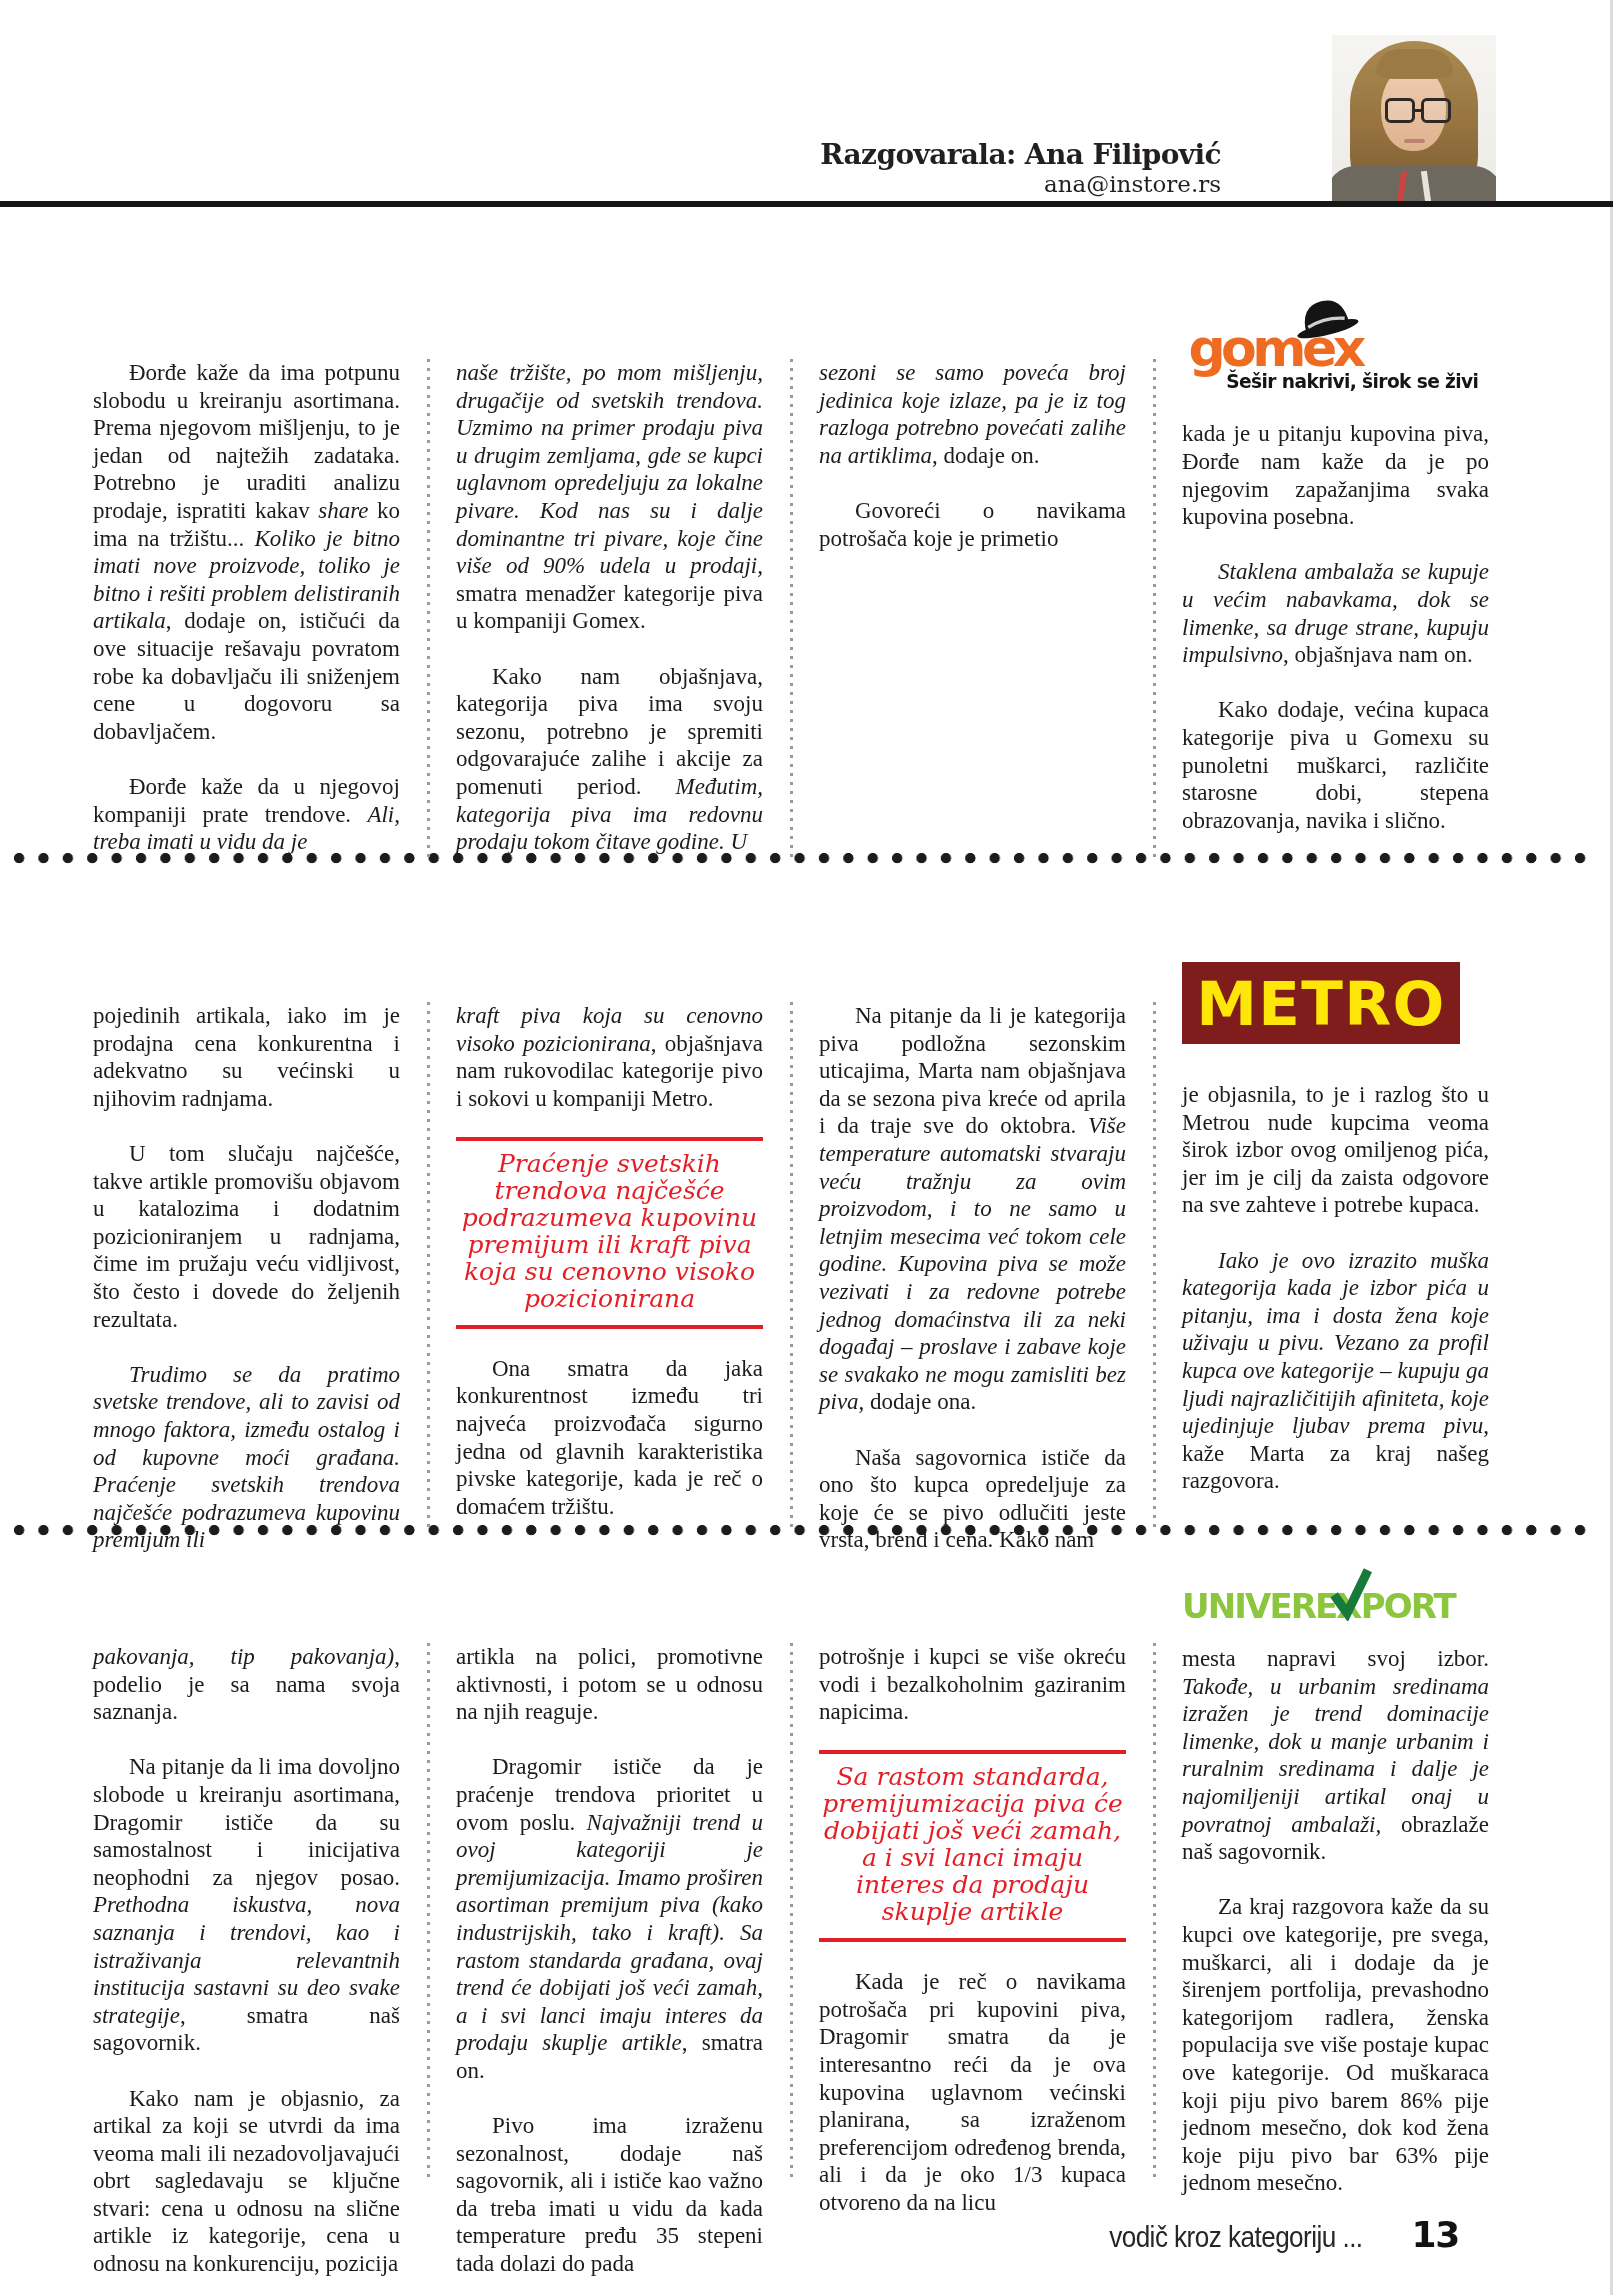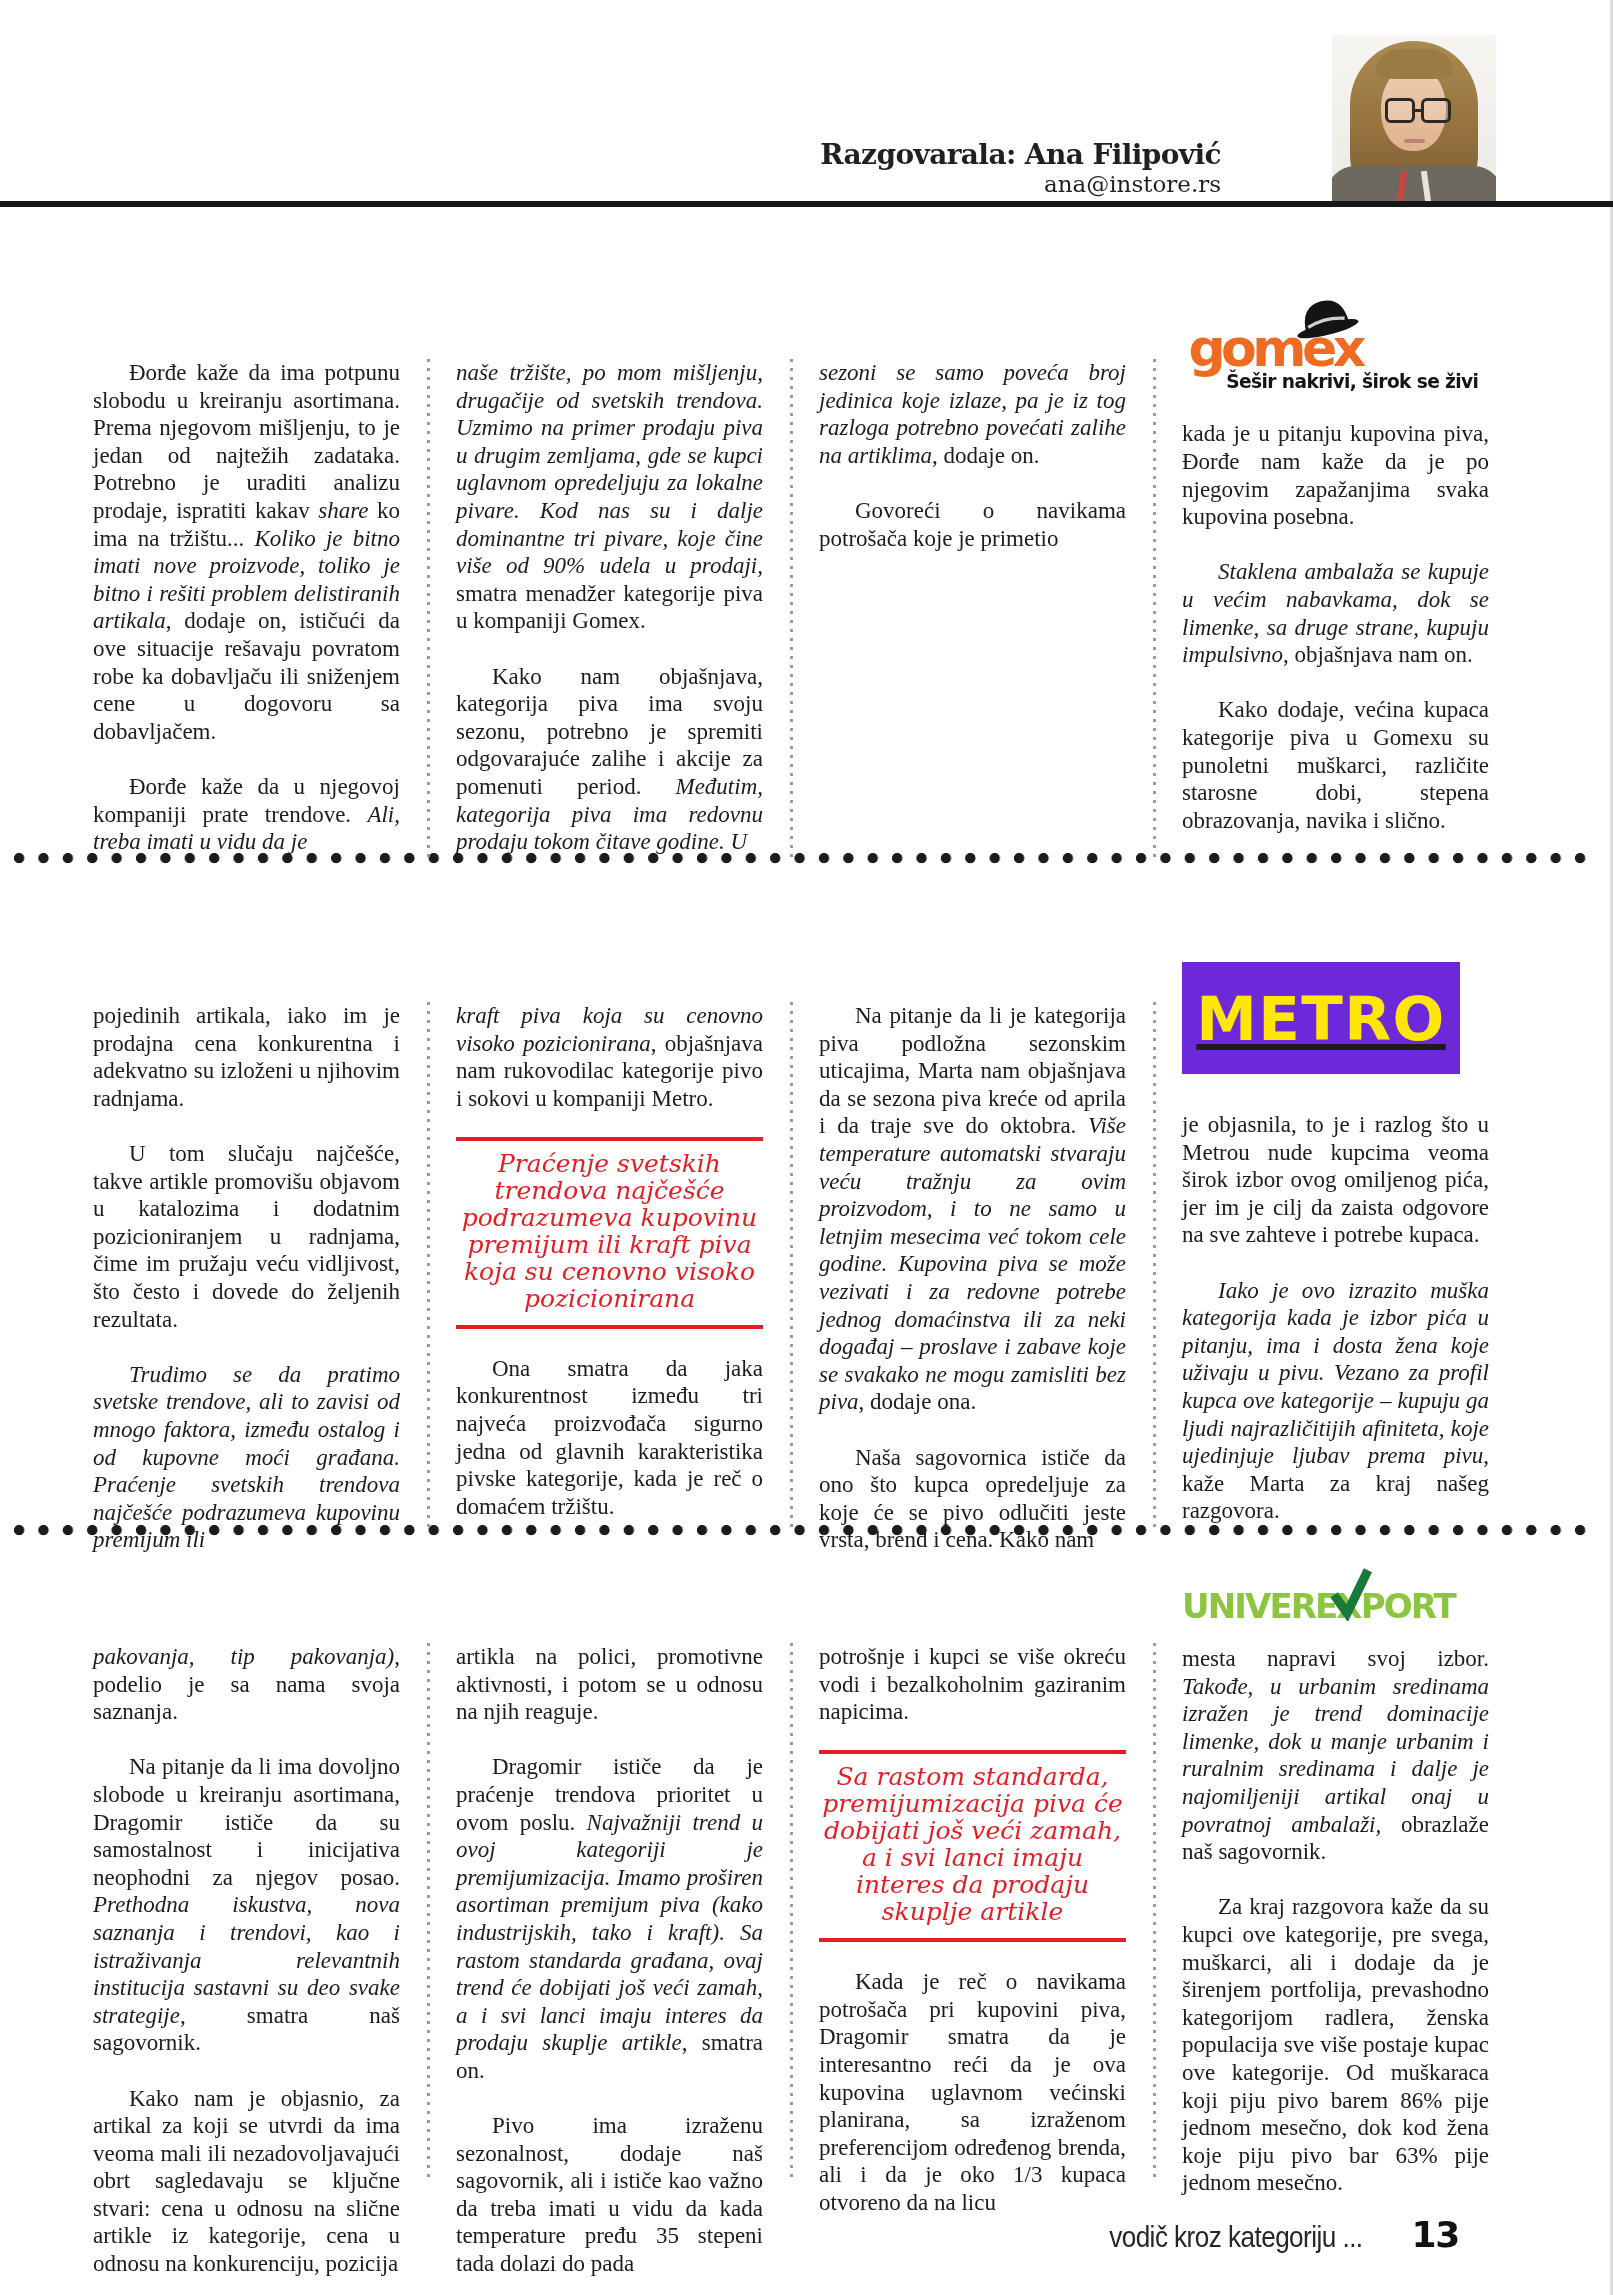--- a/index.html
+++ b/index.html
@@ -75,22 +75,22 @@
   .gomex-logo { position:relative; margin:-37px 0 28px 6.4px; width:300px; }
   .gomex-word { font-family:"DejaVu Sans", sans-serif; font-weight:bold; font-size:52px;
                 line-height:1.0; letter-spacing:-4.5px; color:#ef6b21; }
   .gomex-e { position:relative; display:inline-block; }
   .bowler { position:absolute; left:-11.5px; top:-28px; width:67px; height:42px;
             transform:rotate(-14deg); }
   .gomex-tag { font-family:"DejaVu Sans", sans-serif; font-weight:bold; font-size:18.6px;
                color:#151515; margin:-2.6px 0 0 0; text-align:right; width:290px;
                letter-spacing:-0.6px; }
 
-  .metro-logo { margin:-40px 0 37px 0; width:278px; height:112px; background:#6d28d9;
-                display:flex; align-items:center; justify-content:center;text-decoration:underline; }
+  .metro-logo { margin:-40px 0 37px 0; width:278px; height:82px; background:#7f1d1d;
+                display:flex; align-items:center; justify-content:center; }
   .metro-word { font-family:"DejaVu Sans", sans-serif; font-weight:bold; font-size:61px;
                 letter-spacing:1.3px; color:#ffe609; }
 
   .uni-logo { position:relative; margin:-56px 0 19px 0; font-family:"DejaVu Sans", sans-serif;
               font-weight:bold; font-size:34px; letter-spacing:-1.9px; color:#8cc63e;
               white-space:nowrap; line-height:1.15; }
   .uni-x { position:relative; display:inline-block; }
   .uni-check { position:absolute; left:-6.4px; bottom:5.1px; width:42px; height:56px; }
 
   
@@ -154,21 +154,21 @@
       <p class="para noindent"><span>kada je u pitanju kupovina piva, Đorđe nam kaže da je po njegovim zapažanjima svaka kupovina posebna.</span></p>
       <p class="para"><span class="it">Staklena ambalaža se kupuje u većim nabavkama, dok se limenke, sa druge strane, kupuju impulsivno</span><span>, objašnjava nam on.</span></p>
       <p class="para"><span>Kako dodaje, većina kupaca kategorije piva u Gomexu su punoletni muškarci, različite starosne dobi, stepena obrazovanja, navika i slično.</span></p>
     </div>
   </div>
 
   <div class="hdots d1"></div>
 
   <div class="section" id="sec2">
     <div class="col">
-      <p class="para noindent"><span>pojedinih artikala, iako im je prodajna cena konkurentna i adekvatno su izloženi u njihovim radnjama.</span></p>
+      <p class="para noindent"><span>pojedinih artikala, iako im je prodajna cena konkurentna i adekvatno su većinski u njihovim radnjama.</span></p>
       <p class="para"><span>U tom slučaju najčešće, takve artikle promovišu objavom u katalozima i dodatnim pozicioniranjem u radnjama, čime im pružaju veću vidljivost, što često i dovede do željenih rezultata.</span></p>
       <p class="para"><span class="it">Trudimo se da pratimo svetske trendove, ali to zavisi od mnogo faktora, između ostalog i od kupovne moći građana. Praćenje svetskih trendova najčešće podrazumeva kupovinu premijum ili</span></p>
     </div>
     <div class="col">
       <p class="para noindent"><span class="it">kraft piva koja su cenovno visoko pozicionirana</span><span>, objašnjava nam rukovodilac kategorije pivo i sokovi u kompaniji Metro.</span></p>
       <div class="pullquote pq-slab">Praćenje svetskih trendova najčešće podrazumeva kupovinu premijum ili kraft piva koja su cenovno visoko pozicionirana</div>
       <p class="para"><span>Ona smatra da jaka konkurentnost između tri najveća proizvođača sigurno jedna od glavnih karakteristika pivske kategorije, kada je reč o domaćem tržištu.</span></p>
     </div>
     <div class="col">
       <p class="para"><span>Na pitanje da li je kategorija piva podložna sezonskim uticajima, Marta nam objašnjava da se sezona piva kreće od aprila i da traje sve do oktobra. </span><span class="it">Više temperature automatski stvaraju veću tražnju za ovim proizvodom, i to ne samo u letnjim mesecima već tokom cele godine. Kupovina piva se može vezivati i za redovne potrebe jednog domaćinstva ili za neki događaj – proslave i zabave koje se svakako ne mogu zamisliti bez piva</span><span>, dodaje ona.</span></p>

